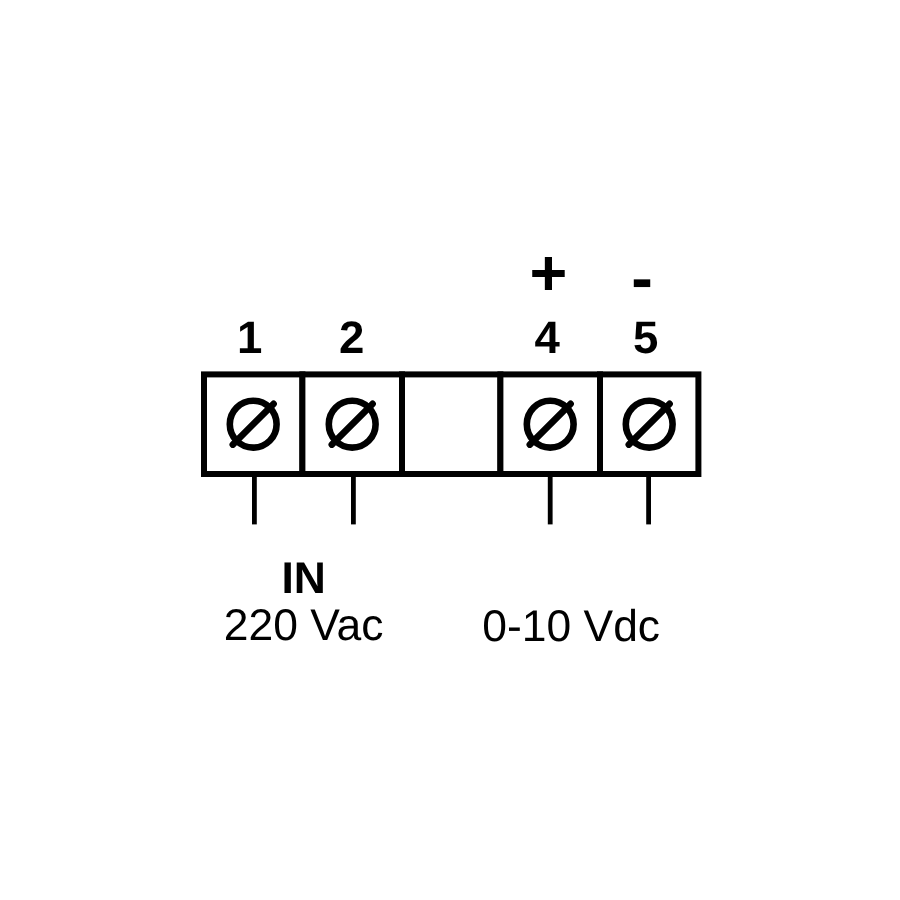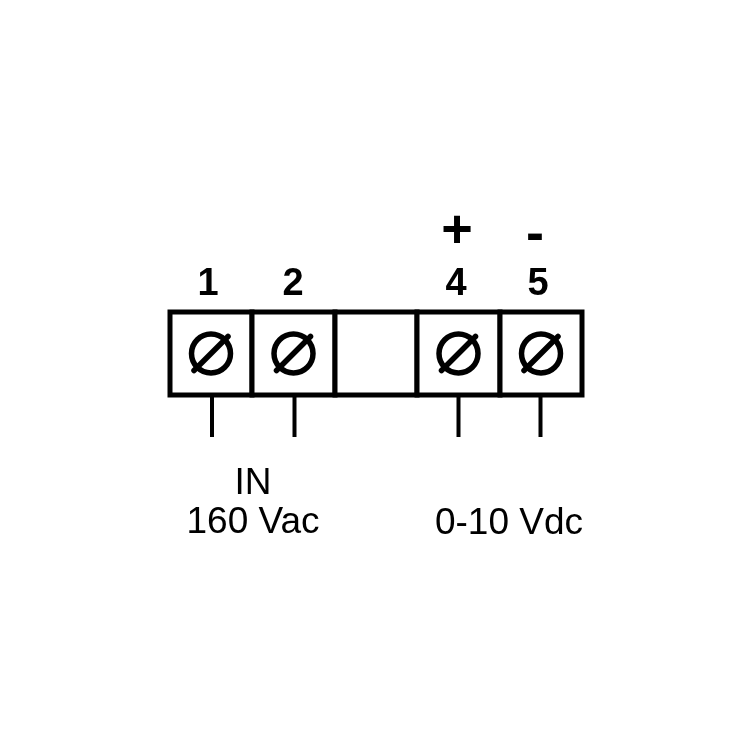--- a/index.html
+++ b/index.html
@@ -31,21 +31,21 @@
   .terminal-number {
     font-size: 38px;
     font-weight: 700;
   }
   .polarity {
     font-size: 54px;
     font-weight: 700;
   }
   .conn-name {
     font-size: 37px;
-    font-weight: 400;
+    font-weight: 700;
   }
   .conn-value {
     font-size: 37px;
     font-weight: 400;
   }
 </style>
 </head>
 <body>
 
 <div class="canvas">
@@ -88,16 +88,16 @@
 
   <div class="label polarity" style="left:457px; top:201px;">+</div>
   <div class="label polarity" style="left:535px; top:205px;">-</div>
 
   <div class="label terminal-number" style="left:208px; top:263px;">1</div>
   <div class="label terminal-number" style="left:293px; top:263px;">2</div>
   <div class="label terminal-number" style="left:456px; top:263px;">4</div>
   <div class="label terminal-number" style="left:538px; top:263px;">5</div>
 
   <div class="label conn-name" style="left:253px; top:463px;">IN</div>
-  <div class="label conn-value" style="left:253px; top:502px;">160 Vac</div>
-  <div class="label conn-value" style="left:509px; top:503px;">0-10 Vdc</div>
+  <div class="label conn-value" style="left:253px; top:502px;">220 Vac</div>
+  <div class="label conn-value" style="left:476px; top:503px;">0-10 Vdc</div>
 
 </div>
 
 </body></html>

